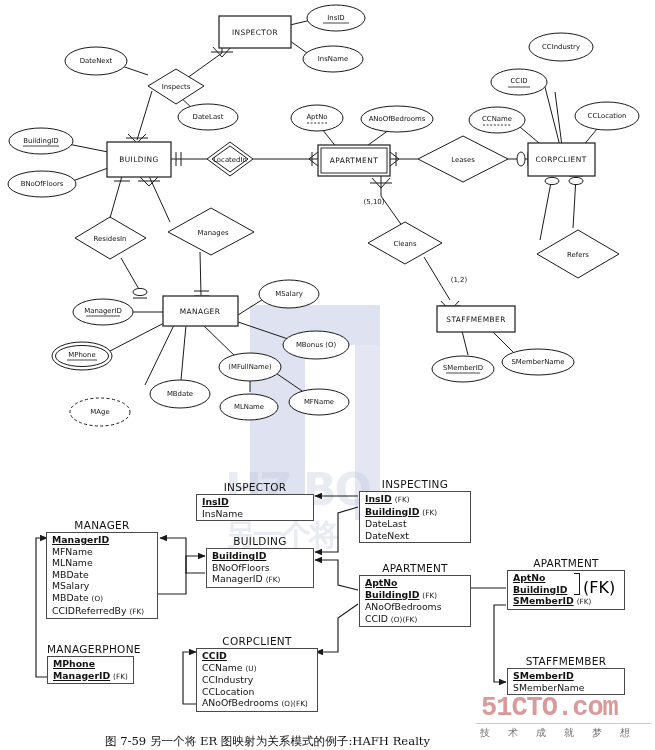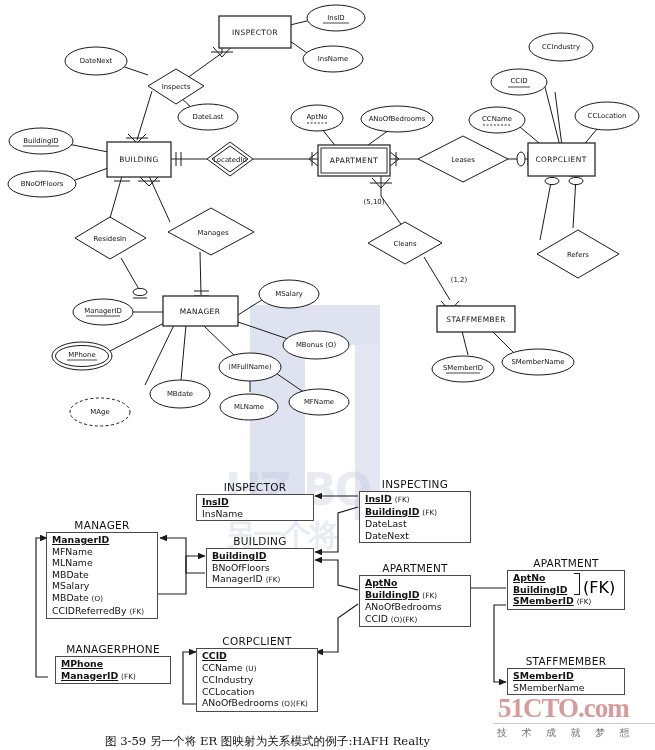--- a/index.html
+++ b/index.html
@@ -30,21 +30,21 @@
   .rtbl{position:absolute;z-index:4;}
   .rtitle{font-size:10.5px;text-align:center;letter-spacing:.3px;color:#111;
           margin:0 0 1px 0;white-space:nowrap;}
   .rbox{border:1px solid #4a4a4a;background:#fff;padding:1px 0 1px 0;}
   .rrow{font-size:9.3px;line-height:11.6px;padding:0 4px 0 5px;white-space:nowrap;color:#111;}
   .rrow .k{font-weight:bold;text-decoration:underline;}
   .rrow .sm{font-size:7.2px;letter-spacing:.1px;}
   .rarrow{stroke:#1a1a1a;stroke-width:1.15;fill:none;}
   .capwrap{position:absolute;z-index:6;width:655px;text-align:center;}
   .cap{font-family:"DejaVu Serif","Liberation Serif",serif;font-size:11.6px;color:#111;}
-  .brand{position:absolute;z-index:5;font-family:Liberation Serif, serif;margin-left:17px;}
+  .brand{position:absolute;z-index:5;font-family:Liberation Mono, monospace;}
   .brand-main{font-size:27px;font-weight:bold;letter-spacing:-1px;color:#d99a9a;}
   .brand-sub{font-size:10px;letter-spacing:6px;color:#737373;}
   .brand-rule{height:1px;background:#c9c9c9;}
 </style>
 </head>
 <body>
 
 <div id="root">
 
   <div class="wm" style="left:250px;top:305px;width:130px;height:40px;background:#dfe2f0;"></div>
@@ -404,21 +404,21 @@
     <div class="rtitle">APARTMENT</div>
     <div class="rbox" style="position:relative;">
       <div class="rrow"><span class="k">AptNo</span></div>
       <div class="rrow"><span class="k">BuildingID</span></div>
       <div class="rrow"><span class="k">SMemberID</span> <span class="sm">(FK)</span></div>
       <div style="position:absolute;left:66px;top:2px;width:5px;height:20px;border:1px solid #1a1a1a;border-left:none;"></div>
       <span class="sm" style="position:absolute;left:75px;top:7px;">(FK)</span>
     </div>
   </div>
 
-  <div class="rtbl" style="left:55px;top:643px;width:116px;">
+  <div class="rtbl" style="left:47px;top:643px;width:87px;">
     <div class="rtitle">MANAGERPHONE</div>
     <div class="rbox">
       <div class="rrow"><span class="k">MPhone</span></div>
       <div class="rrow"><span class="k">ManagerID</span> <span class="sm">(FK)</span></div>
     </div>
   </div>
 
   <div class="rtbl" style="left:196px;top:635px;width:122px;">
     <div class="rtitle">CORPCLIENT</div>
     <div class="rbox">
@@ -442,16 +442,16 @@
     <div class="brand-main">51CTO.com</div>
   </div>
   <div class="brand" style="left:476px;top:723px;width:175px;">
     <div class="brand-rule"></div>
   </div>
   <div class="brand" style="left:480px;top:726px;">
     <div class="brand-sub">技 术 成 就 梦 想</div>
   </div>
 
   <div class="capwrap" style="left:-60px;top:730px;">
-    <span class="cap">图 3-59  另一个将 ER 图映射为关系模式的例子:HAFH Realty</span>
+    <span class="cap">图 7-59  另一个将 ER 图映射为关系模式的例子:HAFH Realty</span>
   </div>
 
 </div>
 
 </body></html>

